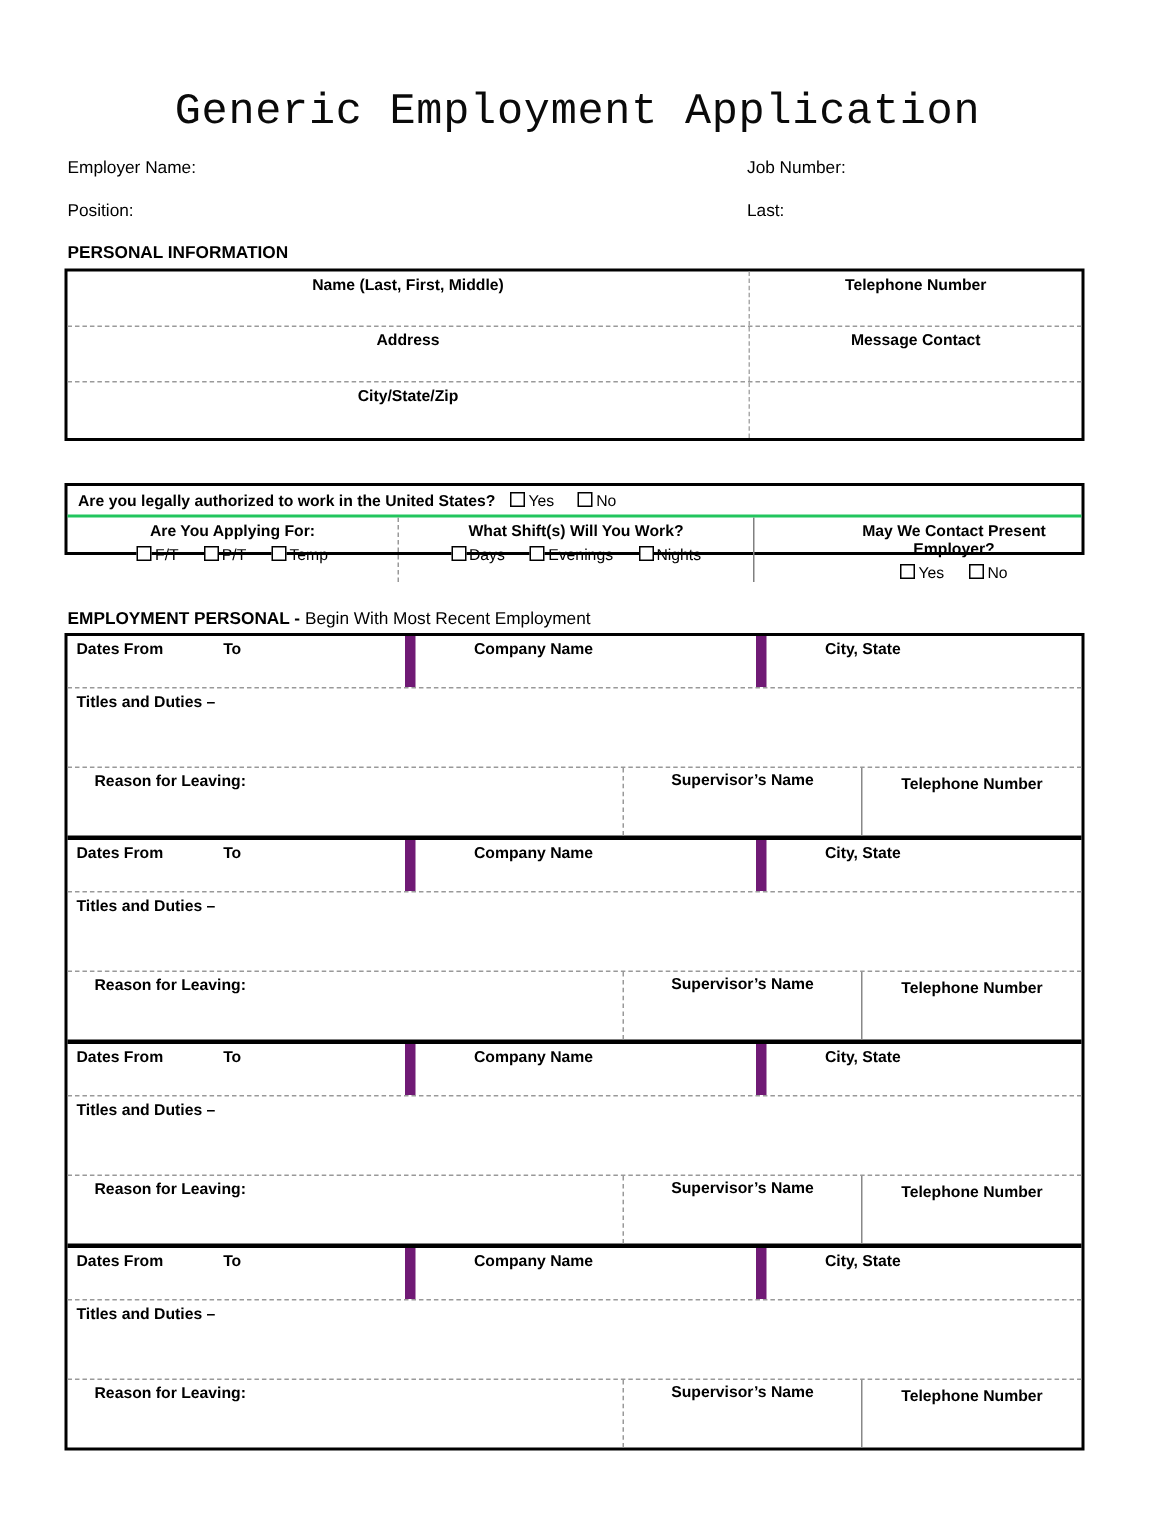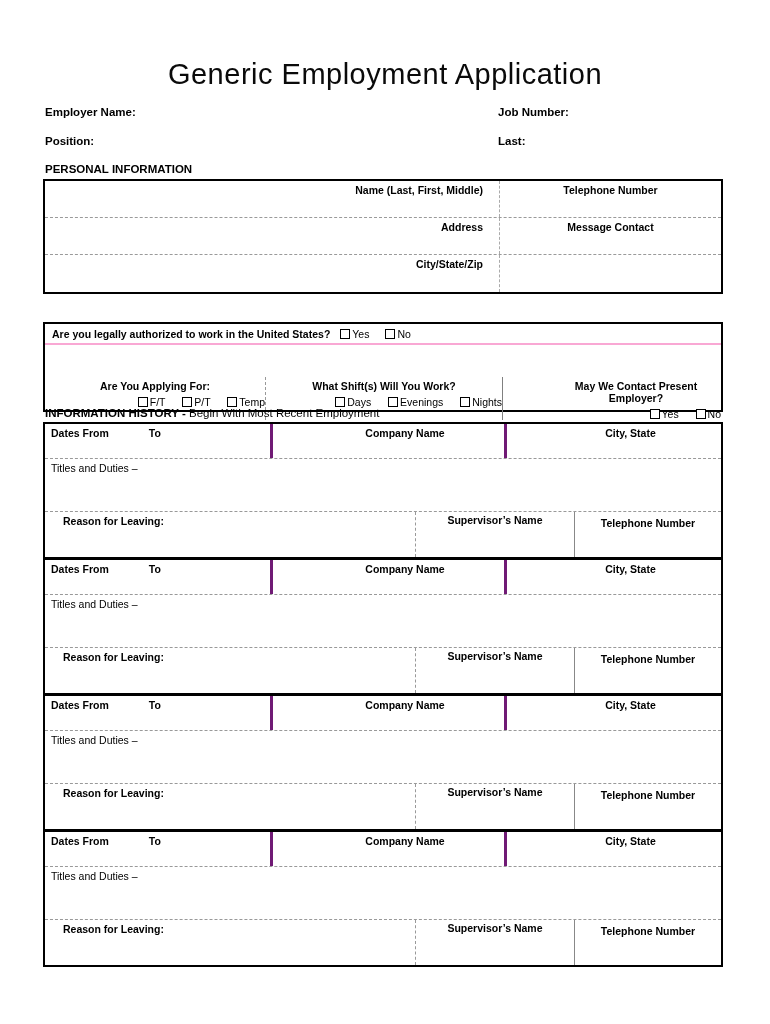--- a/index.html
+++ b/index.html
@@ -7,28 +7,28 @@
     position:relative;
     width:770px;height:1024px;
     background:#ffffff;
     font-family:"Liberation Sans", sans-serif;
     color:#000;
     overflow:hidden;
   }
   .title{
     position:absolute;left:0;top:58px;width:770px;
     text-align:center;
-    font-family:Liberation Sans, sans-serif;
+    font-family:Liberation Mono, monospace;
     font-size:29px;
     letter-spacing:0.5px;
     color:#0a0a0a;
   }
   .hdr-label{
     position:absolute;
-    font-size:11.5px;font-weight:bold;
+    font-size:11.5px;font-weight:normal;
     white-space:nowrap;
   }
   .sec-label{
     position:absolute;left:45px;
     font-size:11.5px;font-weight:bold;
     white-space:nowrap;
   }
   .sec-label .normal{font-weight:normal;}
   .tbl{
     position:absolute;left:43px;width:680px;
@@ -38,48 +38,48 @@
   }
   
   .pi-row{
     display:grid;grid-template-columns:455px 1fr;
     height:37px;box-sizing:border-box;
     border-bottom:1px dashed #9a9a9a;
   }
   .pi-row:last-child{border-bottom:none;}
   .pi-left{
     border-right:1px dashed #aaa;
-    padding:3px 16px;box-sizing:border-box;
-    font-size:10.5px;font-weight:bold;text-align:right;
+    padding:3px 2px;box-sizing:border-box;
+    font-size:10.5px;font-weight:bold;text-align:center;
   }
   .pi-right{
     padding:3px 6px;box-sizing:border-box;
     font-size:10.5px;font-weight:bold;text-align:center;
   }
   
   .auth-row1{
     height:21px;box-sizing:border-box;
-    border-bottom:2px solid #f9a8d4;
+    border-bottom:2px solid #22c55e;
     display:flex;align-items:center;
     padding-left:7px;
     font-size:10.5px;
   }
   .auth-q{font-weight:bold;}
   .auth-row2{
     display:grid;grid-template-columns:220px 237px 1fr;
-    height:33px;box-sizing:border-box;margin-top:32px;
+    height:23px;box-sizing:border-box;
   }
   .auth-col{
     text-align:center;padding-top:3px;box-sizing:border-box;
     font-size:10.5px;
   }
   .auth-col.b-dash{border-left:1px dashed #999;}
   .auth-col.b-solid{border-left:1px solid #808080;padding-left:48px;}
   .auth-col .hd{font-weight:bold;}
-  .auth-col .opts{margin-top:4px;text-align:right;}
+  .auth-col .opts{margin-top:4px;}
   
   .cb{
     display:inline-block;width:8px;height:8px;
     border:1.5px solid #000;
     vertical-align:-1px;margin-right:2px;
     background:#fff;
   }
   .opt{white-space:nowrap;}
   .gap10{margin-left:10px;}
   .gap14{margin-left:14px;}
@@ -89,27 +89,27 @@
   .emp-block + .emp-block{border-top:3px solid #000;}
   .eh-r1{
     display:grid;grid-template-columns:225px 234px 1fr;
     height:35px;box-sizing:border-box;
     border-bottom:1px dashed #999;
   }
   .eh-r1 .c{
     box-sizing:border-box;padding:3px 6px;
     font-size:10.5px;font-weight:bold;
   }
-  .eh-r1 .c + .c{border-left:3px solid #701a75;text-align:center;padding-left:39px;}
+  .eh-r1 .c + .c{border-left:7px solid #701a75;text-align:left;padding-left:39px;}
   .eh-r1 .to{margin-left:40px;}
   .eh-r2{
     height:53px;box-sizing:border-box;
     border-bottom:1px dashed #999;
     padding:3px 6px;
-    font-size:10.5px;font-weight:normal;
+    font-size:10.5px;font-weight:bold;
   }
   .eh-r3{
     display:grid;grid-template-columns:370px 159px 1fr;
     height:45px;box-sizing:border-box;
   }
   .eh-r3 .c{
     box-sizing:border-box;padding:3px 18px;
     font-size:10.5px;font-weight:bold;
   }
   .eh-r3 .c.sup{border-left:1px dashed #999;text-align:center;padding-top:2px;}
@@ -170,21 +170,21 @@
         <div class="hd">May We Contact Present Employer?</div>
         <div class="opts">
           <span class="opt"><span class="cb"></span><span>Yes</span></span>
           <span class="opt gap14"><span class="cb"></span><span>No</span></span>
         </div>
       </div>
     </div>
   </div>
 
   <div class="sec-label" style="top:407px">
-    <span>INFORMATION HISTORY -</span><span class="normal"> Begin With Most Recent Employment</span>
+    <span>EMPLOYMENT PERSONAL -</span><span class="normal"> Begin With Most Recent Employment</span>
   </div>
 
   <div class="tbl" style="top:422px">
 
     <div class="emp-block">
       <div class="eh-r1">
         <div class="c"><span>Dates From</span><span class="to">To</span></div>
         <div class="c">Company Name</div>
         <div class="c">City, State</div>
       </div>

